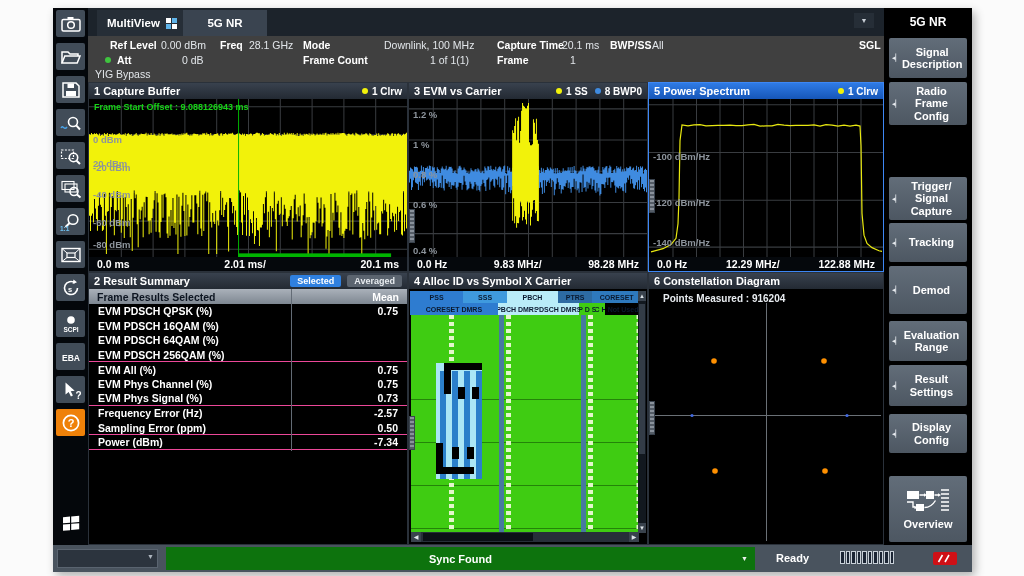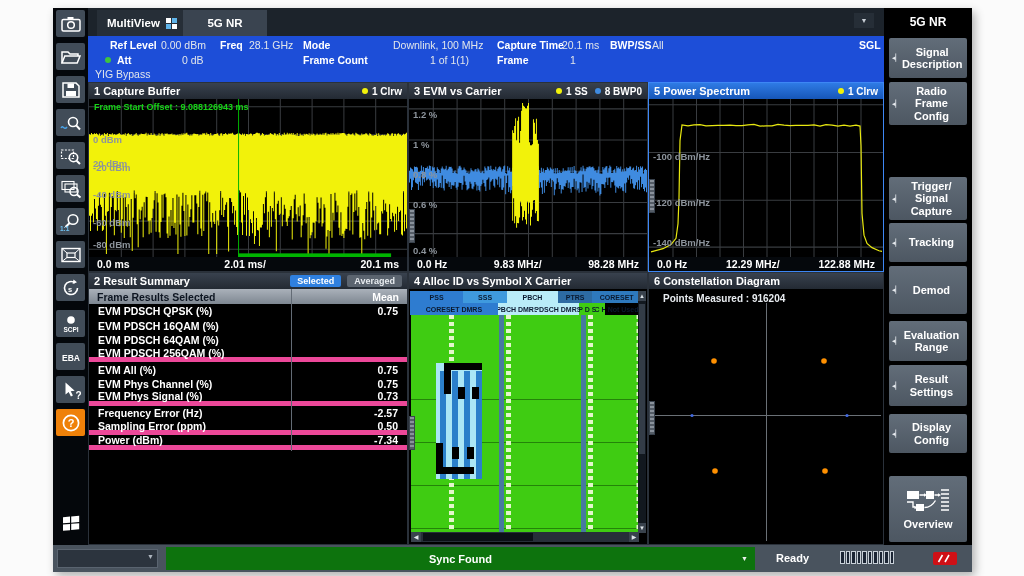--- a/index.html
+++ b/index.html
@@ -23,21 +23,21 @@
 .tab{position:absolute;top:2px;height:26px;display:flex;align-items:center;padding:0 10px;font-size:11.5px;font-weight:bold;color:#fff;gap:6px}
 .tab-mv{left:9px;background:#262e37}
 .tab-app{left:95px;background:#3a4450;min-width:84px;justify-content:center}
 .mv-grid{width:11px;height:11px;display:grid;grid-template-columns:5px 5px;grid-template-rows:5px 5px;gap:1px}
 .mv-grid i{display:block}
 .mv-grid i:nth-child(1),.mv-grid i:nth-child(4){background:#fff}
 .mv-grid i:nth-child(2),.mv-grid i:nth-child(3){background:#5fb4ea}
 .tab-dd{position:absolute;right:10px;top:5px;width:20px;height:15px;background:#262e37;color:#c7cdd4;font-size:7px;text-align:center;line-height:15px}
 
 
-.infobar{position:absolute;left:35px;top:28px;width:796px;height:46px;background:#1d4ed8;font-size:10.5px}
+.infobar{position:absolute;left:35px;top:28px;width:796px;height:46px;background:#404040;font-size:10.5px}
 .ib{position:absolute;white-space:nowrap}
 .lbl{font-weight:bold;color:#fff}
 .val{font-weight:normal;color:#e2e6ea}
 .att-dot{position:absolute;left:17px;top:21px;width:6px;height:6px;border-radius:3px;background:#3fc43f}
 
 
 .win{position:absolute;background:#000;border:1px solid #2a313a}
 .win.sel{border-color:#3d87f5}
 .whead{height:16px;background:linear-gradient(#39424e,#232a33);display:flex;align-items:center;padding:0 5px;font-size:11px;font-weight:bold;gap:3px}
 .win.sel .whead{background:linear-gradient(#2f7be5,#1656b8)}
@@ -55,21 +55,21 @@
 .rs-tab{font-size:9px;font-weight:bold;padding:1px 7px;border-radius:2px;margin-left:3px}
 .rs-tab.on{background:var(--c-selblue);color:#fff}
 .rs-tab.off{background:#5b646f;color:#e8ecf0}
 .thead{position:absolute;left:0;right:0;top:16px;height:15px;background:linear-gradient(#aab1ba,#7e8791);display:flex;align-items:center;padding:0 8px;font-size:10.5px}
 .thead .c1{color:#0e1622;font-weight:bold}
 .thead .c2{margin-left:auto;color:#fff;font-weight:bold}
 .tbody{position:absolute;left:0;right:0;top:31px}
 .rs-row{height:14.6px;display:flex;align-items:center;font-size:10.5px;font-weight:bold}
 .rs-row .rl{padding-left:9px}
 .rs-row .rv{margin-left:auto;padding-right:9px}
-.rs-row.sep{border-bottom:5px solid #ec4899}
+.rs-row.sep{border-bottom:1px solid #ec4899}
 .tdivider{position:absolute;left:202px;top:16px;width:1px;height:162px;background:#636b75}
 
 
 .legrow{position:absolute;left:1px;width:231px;height:12px;display:flex}
 .legrow span{display:flex;align-items:center;justify-content:center;font-size:7px;font-weight:bold;color:#0a1a30;overflow:hidden;white-space:nowrap}
 .c-pss{background:#2e7cd0}.c-sss{background:#3f9ade}.c-pbch{background:#b9ecf8}
 .c-ptrs{background:#2d6ba3}.c-coreset{background:#2e79bd}.c-cdmrs{background:#2e7cd0}
 .c-pbchd,.c-pdschd{background:#b9ecf8}.c-pdsch{background:var(--c-allocgreen)}
 .c-notused{background:#000;color:#fff}
 .allocmap{position:absolute;left:2px;top:42px;width:230px;height:218px}
@@ -224,21 +224,21 @@
       </div>
     <div class="tab-dd">▼</div>
   </div>
 
   <div class="infobar">
     <span class="ib lbl" style="left:22px;top:3px">Ref Level</span>
     <span class="ib val" style="left:73px;top:3px">0.00 dBm</span>
     <span class="ib lbl" style="left:132px;top:3px">Freq</span>
     <span class="ib val" style="left:161px;top:3px">28.1 GHz</span>
     <span class="ib lbl" style="left:215px;top:3px">Mode</span>
-    <span class="ib val" style="left:305px;top:3px">Downlink, 100 MHz</span>
+    <span class="ib val" style="left:296px;top:3px">Downlink, 100 MHz</span>
     <span class="ib lbl" style="left:409px;top:3px">Capture Time</span>
     <span class="ib val" style="left:474px;top:3px">20.1 ms</span>
     <span class="ib lbl" style="left:522px;top:3px">BWP/SS</span>
     <span class="ib val" style="left:564px;top:3px">All</span>
     <span class="ib lbl" style="left:771px;top:3px">SGL</span>
     <span class="att-dot"></span>
     <span class="ib lbl" style="left:29px;top:18px">Att</span>
     <span class="ib val" style="left:94px;top:18px">0 dB</span>
     <span class="ib lbl" style="left:215px;top:18px">Frame Count</span>
     <span class="ib val" style="left:342px;top:18px">1 of 1(1)</span>

